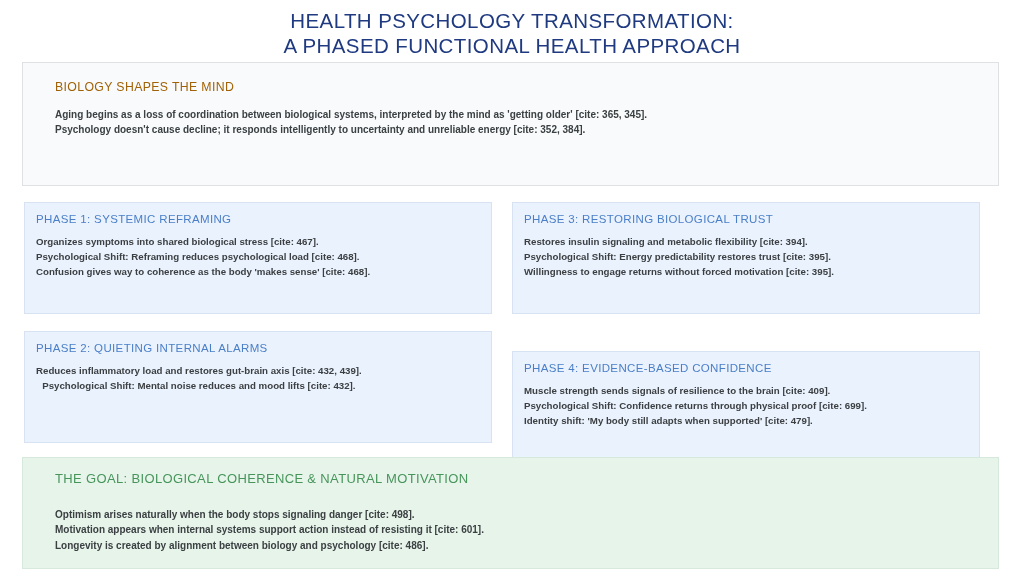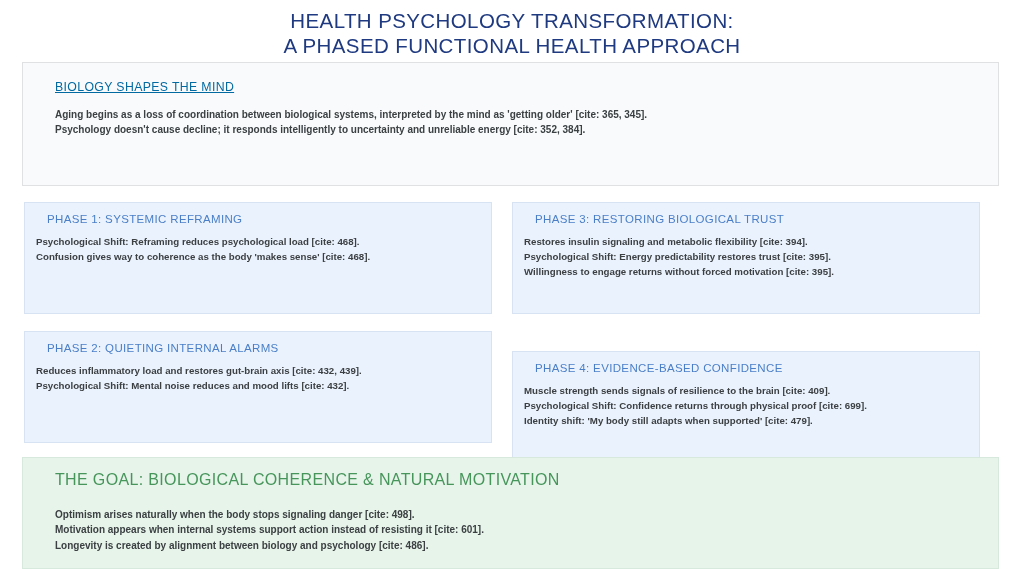--- a/index.html
+++ b/index.html
@@ -70,64 +70,63 @@
     top: 62px;
     width: 977px;
     height: 124px;
     background: #f8fafb;
     border: 1px solid #dfe1e3;
   }
   #intro-card .card-header {
     left: 32px;
     top: 17px;
     font-size: 12.3px;
-    color: #0369a1;
-    text-decoration: underline;
+    color: #a16207;
   }
   #intro-card .card-body {
     left: 32px;
     top: 44px;
     font-size: 10px;
     line-height: 15.4px;
   }
 
   
   .phase-card {
     background: #eaf2fd;
     border: 1px solid #d7e3f2;
     width: 468px;
     height: 112px;
   }
   .phase-card .card-header {
-    left: 22px;
+    left: 11px;
     top: 10px;
     color: #4a7fc8;
   }
   .phase-card .card-body {
     left: 11px;
     top: 31px;
   }
   #phase-1-card { left: 24px;  top: 202px; }
-  #phase-2-card { left: 24px;  top: 331px; }
+  #phase-2-card { left: 24px;  top: 331px; text-align: center; }
   #phase-3-card { left: 512px; top: 202px; }
   #phase-4-card { left: 512px; top: 331px; margin-top: 20px; }
 
   
   #goal-card {
     left: 22px;
     top: 457px;
     width: 977px;
     height: 112px;
     background: #e6f4ea;
     border: 1px solid #d7e8dc;
   }
   #goal-card .card-header {
     left: 32px;
     top: 13px;
-    font-size: 16px;
+    font-size: 13px;
     color: #47955b;
   }
   #goal-card .card-body {
     left: 32px;
     top: 49px;
     font-size: 10px;
     line-height: 15.4px;
   }
 </style>
 </head>
@@ -144,20 +143,21 @@
     <div class="card-header">BIOLOGY SHAPES THE MIND</div>
     <div class="card-body">
       <div>Aging begins as a loss of coordination between biological systems, interpreted by the mind as 'getting older' [cite: 365, 345].</div>
       <div>Psychology doesn't cause decline; it responds intelligently to uncertainty and unreliable energy [cite: 352, 384].</div>
     </div>
   </div>
 
   <div class="card phase-card" id="phase-1-card">
     <div class="card-header">PHASE 1: SYSTEMIC REFRAMING</div>
     <div class="card-body">
+      <div>Organizes symptoms into shared biological stress [cite: 467].</div>
       <div>Psychological Shift: Reframing reduces psychological load [cite: 468].</div>
       <div>Confusion gives way to coherence as the body 'makes sense' [cite: 468].</div>
     </div>
   </div>
 
   <div class="card phase-card" id="phase-2-card">
     <div class="card-header">PHASE 2: QUIETING INTERNAL ALARMS</div>
     <div class="card-body">
       <div>Reduces inflammatory load and restores gut-brain axis [cite: 432, 439].</div>
       <div>Psychological Shift: Mental noise reduces and mood lifts [cite: 432].</div>

